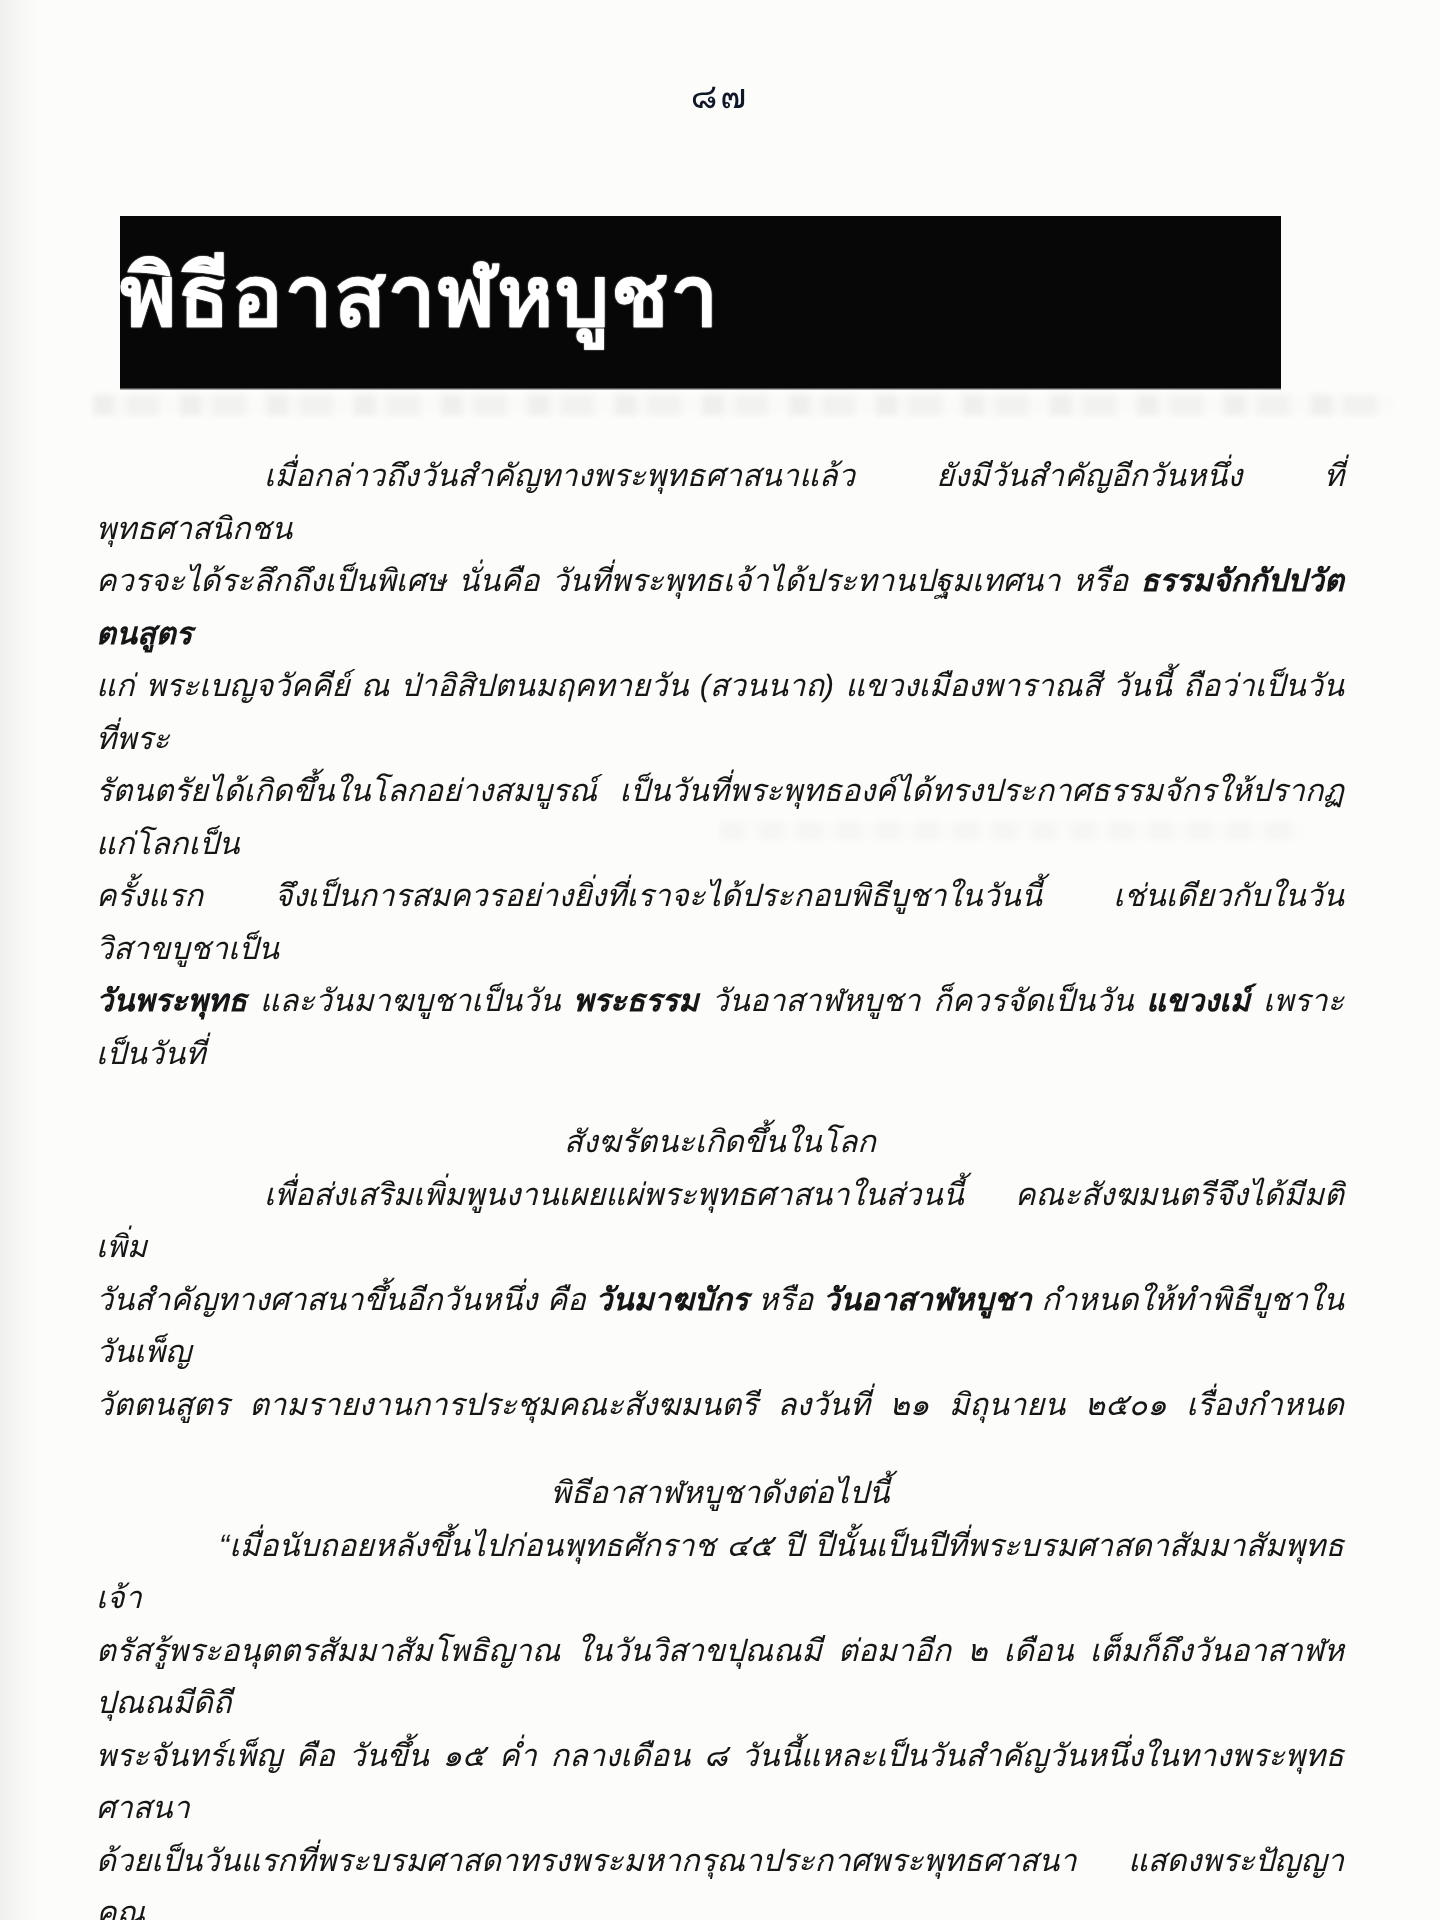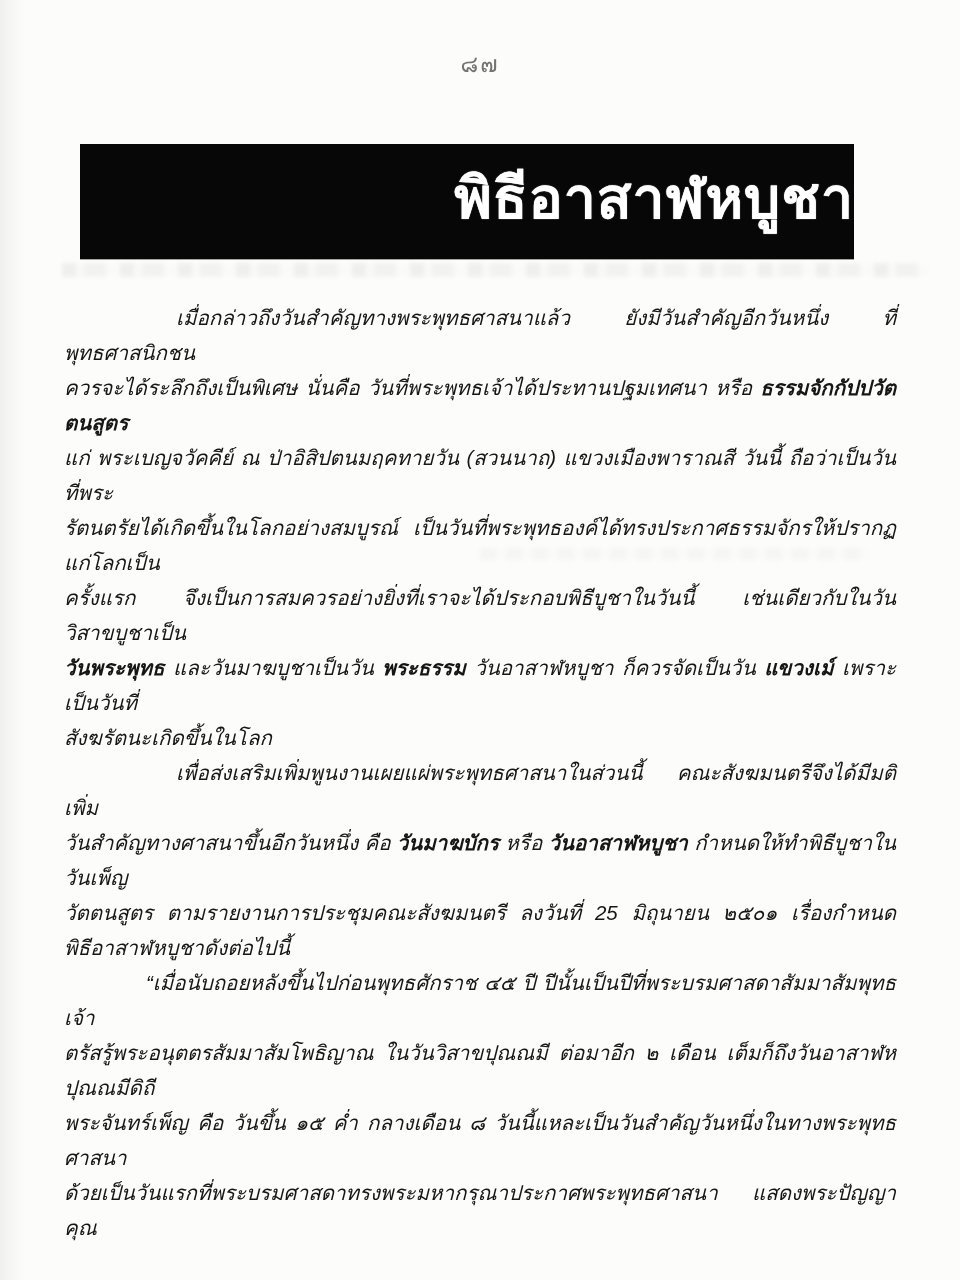--- a/index.html
+++ b/index.html
@@ -19,27 +19,27 @@
   .page::before {
     content:"";
     position:absolute; left:0; top:0; bottom:0; width:26px;
     background:linear-gradient(90deg, rgba(0,0,0,0.05), rgba(0,0,0,0.015) 60%, rgba(0,0,0,0));
     pointer-events:none;
   }
   .page-number {
     position:absolute; top:46px; left:0; right:0;
     text-align:center;
     font-size:23px; letter-spacing:2px;
-    color:#737373;
+    color:#0f172a;
   }
   .banner {
     position:absolute; left:80px; top:144px;
     width:774px; height:115px;
     background:#070707;
-    display:flex; align-items:center; justify-content:flex-end;
+    display:flex; align-items:center; justify-content:flex-start;
     box-shadow:0 1px 0 rgba(0,0,0,0.35);
   }
   .banner-title {
     color:#ffffff;
     font-size:57px;
     font-weight:bold;
     letter-spacing:1px;
     line-height:1;
     padding-bottom:6px;
     text-shadow:0 0 1px #fff;
@@ -71,22 +71,23 @@
     color:#161616;
   }
   .para { margin:0; }
   .line {
     text-align:justify;
     text-align-last:justify;
     white-space:normal;
     font-style:italic;
   }
   .line.last {
-    text-align:left;
+    text-align:center;
     text-align-last:auto;
+    margin-top:24px;
   }
   .b { font-weight:bold; }
 </style>
 </head>
 <body>
 
 <div class="page">
 
   <div class="page-number">๘๗</div>
 
@@ -104,21 +105,21 @@
           <div class="line"><span>ควรจะได้ระลึกถึงเป็นพิเศษ นั่นคือ วันที่พระพุทธเจ้าได้ประทานปฐมเทศนา หรือ </span><span class="b">ธรรมจักกัปปวัตตนสูตร</span></div>
           <div class="line"><span>แก่ พระเบญจวัคคีย์ ณ ป่าอิสิปตนมฤคทายวัน (สวนนาถ) แขวงเมืองพาราณสี วันนี้ ถือว่าเป็นวันที่พระ</span></div>
           <div class="line"><span>รัตนตรัยได้เกิดขึ้นในโลกอย่างสมบูรณ์ เป็นวันที่พระพุทธองค์ได้ทรงประกาศธรรมจักรให้ปรากฏแก่โลกเป็น</span></div>
           <div class="line"><span>ครั้งแรก จึงเป็นการสมควรอย่างยิ่งที่เราจะได้ประกอบพิธีบูชาในวันนี้ เช่นเดียวกับในวันวิสาขบูชาเป็น</span></div>
           <div class="line"><span class="b">วันพระพุทธ</span><span> และวันมาฆบูชาเป็นวัน </span><span class="b">พระธรรม</span><span> วันอาสาฬหบูชา ก็ควรจัดเป็นวัน </span><span class="b">แขวงเม์</span><span> เพราะเป็นวันที่</span></div>
           <div class="line last"><span>สังฆรัตนะเกิดขึ้นในโลก</span></div>
         </div>
         <div class="para">
           <div class="line" style="text-indent: 112px;"><span>เพื่อส่งเสริมเพิ่มพูนงานเผยแผ่พระพุทธศาสนาในส่วนนี้ คณะสังฆมนตรีจึงได้มีมติเพิ่ม</span></div>
           <div class="line"><span>วันสำคัญทางศาสนาขึ้นอีกวันหนึ่ง คือ </span><span class="b">วันมาฆบักร</span><span> หรือ </span><span class="b">วันอาสาฬหบูชา</span><span> กำหนดให้ทำพิธีบูชาในวันเพ็ญ</span></div>
-          <div class="line"><span>วัตตนสูตร ตามรายงานการประชุมคณะสังฆมนตรี ลงวันที่ 25 มิถุนายน ๒๕๐๑ เรื่องกำหนด</span></div>
+          <div class="line"><span>วัตตนสูตร ตามรายงานการประชุมคณะสังฆมนตรี ลงวันที่ ๒๑ มิถุนายน ๒๕๐๑ เรื่องกำหนด</span></div>
           <div class="line last"><span>พิธีอาสาฬหบูชาดังต่อไปนี้</span></div>
         </div>
         <div class="para">
           <div class="line" style="text-indent: 82px;"><span>“เมื่อนับถอยหลังขึ้นไปก่อนพุทธศักราช ๔๕ ปี ปีนั้นเป็นปีที่พระบรมศาสดาสัมมาสัมพุทธเจ้า</span></div>
           <div class="line"><span>ตรัสรู้พระอนุตตรสัมมาสัมโพธิญาณ ในวันวิสาขปุณณมี ต่อมาอีก ๒ เดือน เต็มก็ถึงวันอาสาฬหปุณณมีดิถี</span></div>
           <div class="line"><span>พระจันทร์เพ็ญ คือ วันขึ้น ๑๕ ค่ำ กลางเดือน ๘ วันนี้แหละเป็นวันสำคัญวันหนึ่งในทางพระพุทธศาสนา</span></div>
           <div class="line"><span>ด้วยเป็นวันแรกที่พระบรมศาสดาทรงพระมหากรุณาประกาศพระพุทธศาสนา แสดงพระปัญญาคุณ</span></div>
         </div>
       </div>
 

